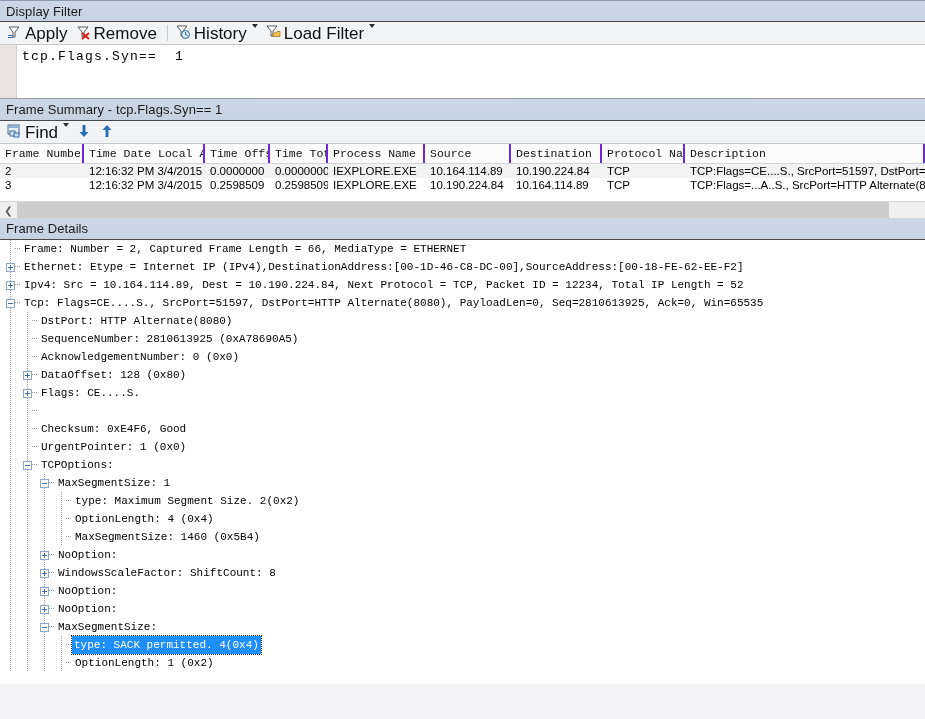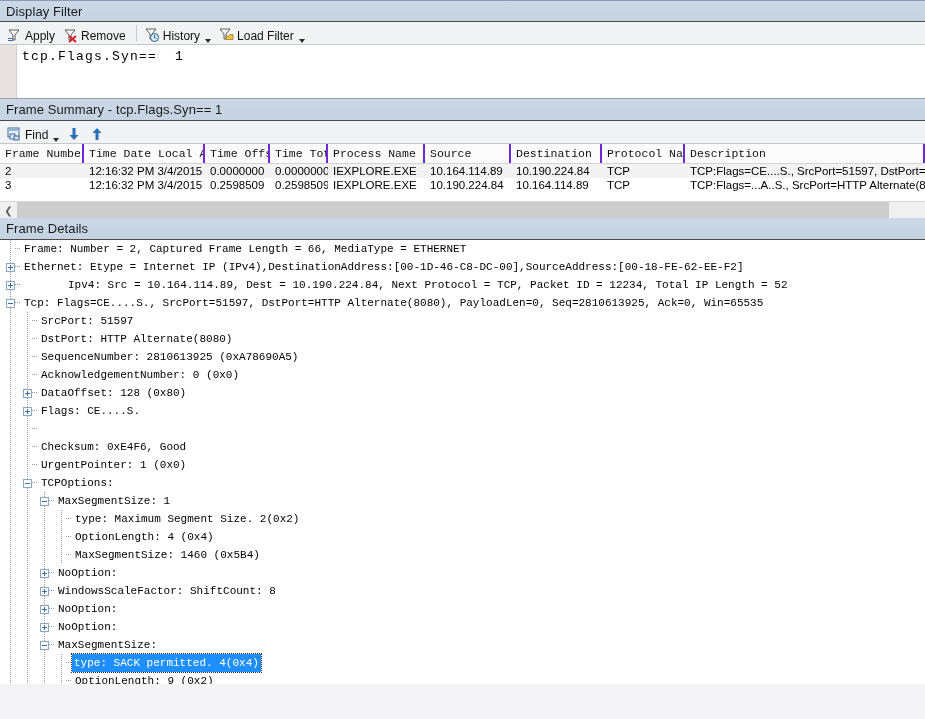--- a/index.html
+++ b/index.html
@@ -28,24 +28,24 @@
   
   .toolbar {
     height: 23px;
     background: #f2f3f5;
     border-bottom: 1px solid #c4c7cc;
     display: flex; align-items: center;
     padding-left: 4px;
     gap: 0px;
   }
   .tb-item {
-    display: flex; align-items: flex-end;
+    display: flex; align-items: flex-start;
     height: 19px;
     padding: 0 5px 0 2px;
-    font-size: 12px;
+    font-size: 17px;
     color: #111;
     cursor: default;
     white-space: nowrap;
   }
   .tb-item .lbl { margin-left: 3px; }
   .tb-sep { width:1px; height:16px; background:#c8cacd; margin: 0 5px; }
   .caret {
     display:inline-block; width:0;height:0; margin-left:5px;
     border-left:3.5px solid transparent;
     border-right:3.5px solid transparent;
@@ -316,43 +316,35 @@
         <div style="flex: 0 0 6px; height: 1px;"></div>
         <div class="tbox plus" style="position: relative; z-index: 2;"></div>
         <div class="dots"></div>
         <span class="tlabel" style="position: relative; z-index: 2;">Ethernet: Etype = Internet IP (IPv4),DestinationAddress:[00-1D-46-C8-DC-00],SourceAddress:[00-18-FE-62-EE-F2]</span>
       </div>
       <div class="trow">
         <div class="vline" style="left: 10px;"></div>
         <div style="flex: 0 0 6px; height: 1px;"></div>
         <div class="tbox plus" style="position: relative; z-index: 2;"></div>
         <div class="dots"></div>
-        <span class="tlabel" style="position: relative; z-index: 2; margin-left: 44px;">Ipv4: Src = 10.164.114.89, Dest = 10.190.224.84, Next Protocol = TCP, Packet ID = 12234, Total IP Length = 52</span>
+        <span class="tlabel" style="position: relative; z-index: 2;">Ipv4: Src = 10.164.114.89, Dest = 10.190.224.84, Next Protocol = TCP, Packet ID = 12234, Total IP Length = 52</span>
       </div>
       <div class="trow">
         <div class="vline" style="left: 10px;"></div>
         <div style="flex: 0 0 6px; height: 1px;"></div>
         <div class="tbox" style="position: relative; z-index: 2;"></div>
         <div class="dots"></div>
         <span class="tlabel" style="position: relative; z-index: 2;">Tcp: Flags=CE....S., SrcPort=51597, DstPort=HTTP Alternate(8080), PayloadLen=0, Seq=2810613925, Ack=0, Win=65535</span>
       </div>
       <div class="trow">
         <div class="vline" style="left: 10px;"></div>
         <div class="vline" style="left: 27px;"></div>
         <div style="flex: 0 0 23px; height: 1px;"></div>
         <div class="tspacer"></div>
         <div class="dots"></div>
-        <span class="tlabel" style="position: relative; z-index: 2;">SrcPort: 51597</span>
-      </div>
-      <div class="trow">
-        <div class="vline" style="left: 10px;"></div>
-        <div class="vline" style="left: 27px;"></div>
-        <div style="flex: 0 0 23px; height: 1px;"></div>
-        <div class="tspacer"></div>
-        <div class="dots"></div>
         <span class="tlabel" style="position: relative; z-index: 2;">DstPort: HTTP Alternate(8080)</span>
       </div>
       <div class="trow">
         <div class="vline" style="left: 10px;"></div>
         <div class="vline" style="left: 27px;"></div>
         <div style="flex: 0 0 23px; height: 1px;"></div>
         <div class="tspacer"></div>
         <div class="dots"></div>
         <span class="tlabel" style="position: relative; z-index: 2;">SequenceNumber: 2810613925 (0xA78690A5)</span>
       </div>
@@ -506,17 +498,17 @@
         <span class="tlabel sel" style="position: relative; z-index: 2;">type: SACK permitted. 4(0x4)</span>
       </div>
       <div class="trow">
         <div class="vline" style="left: 10px;"></div>
         <div class="vline" style="left: 27px;"></div>
         <div class="vline" style="left: 44px;"></div>
         <div class="vline" style="left: 61px;"></div>
         <div style="flex: 0 0 57px; height: 1px;"></div>
         <div class="tspacer"></div>
         <div class="dots"></div>
-        <span class="tlabel" style="position: relative; z-index: 2;">OptionLength: 9 (0x2)</span>
+        <span class="tlabel" style="position: relative; z-index: 2;">OptionLength: 1 (0x2)</span>
       </div>
     </div>
 
 </div>
 
 </body></html>

